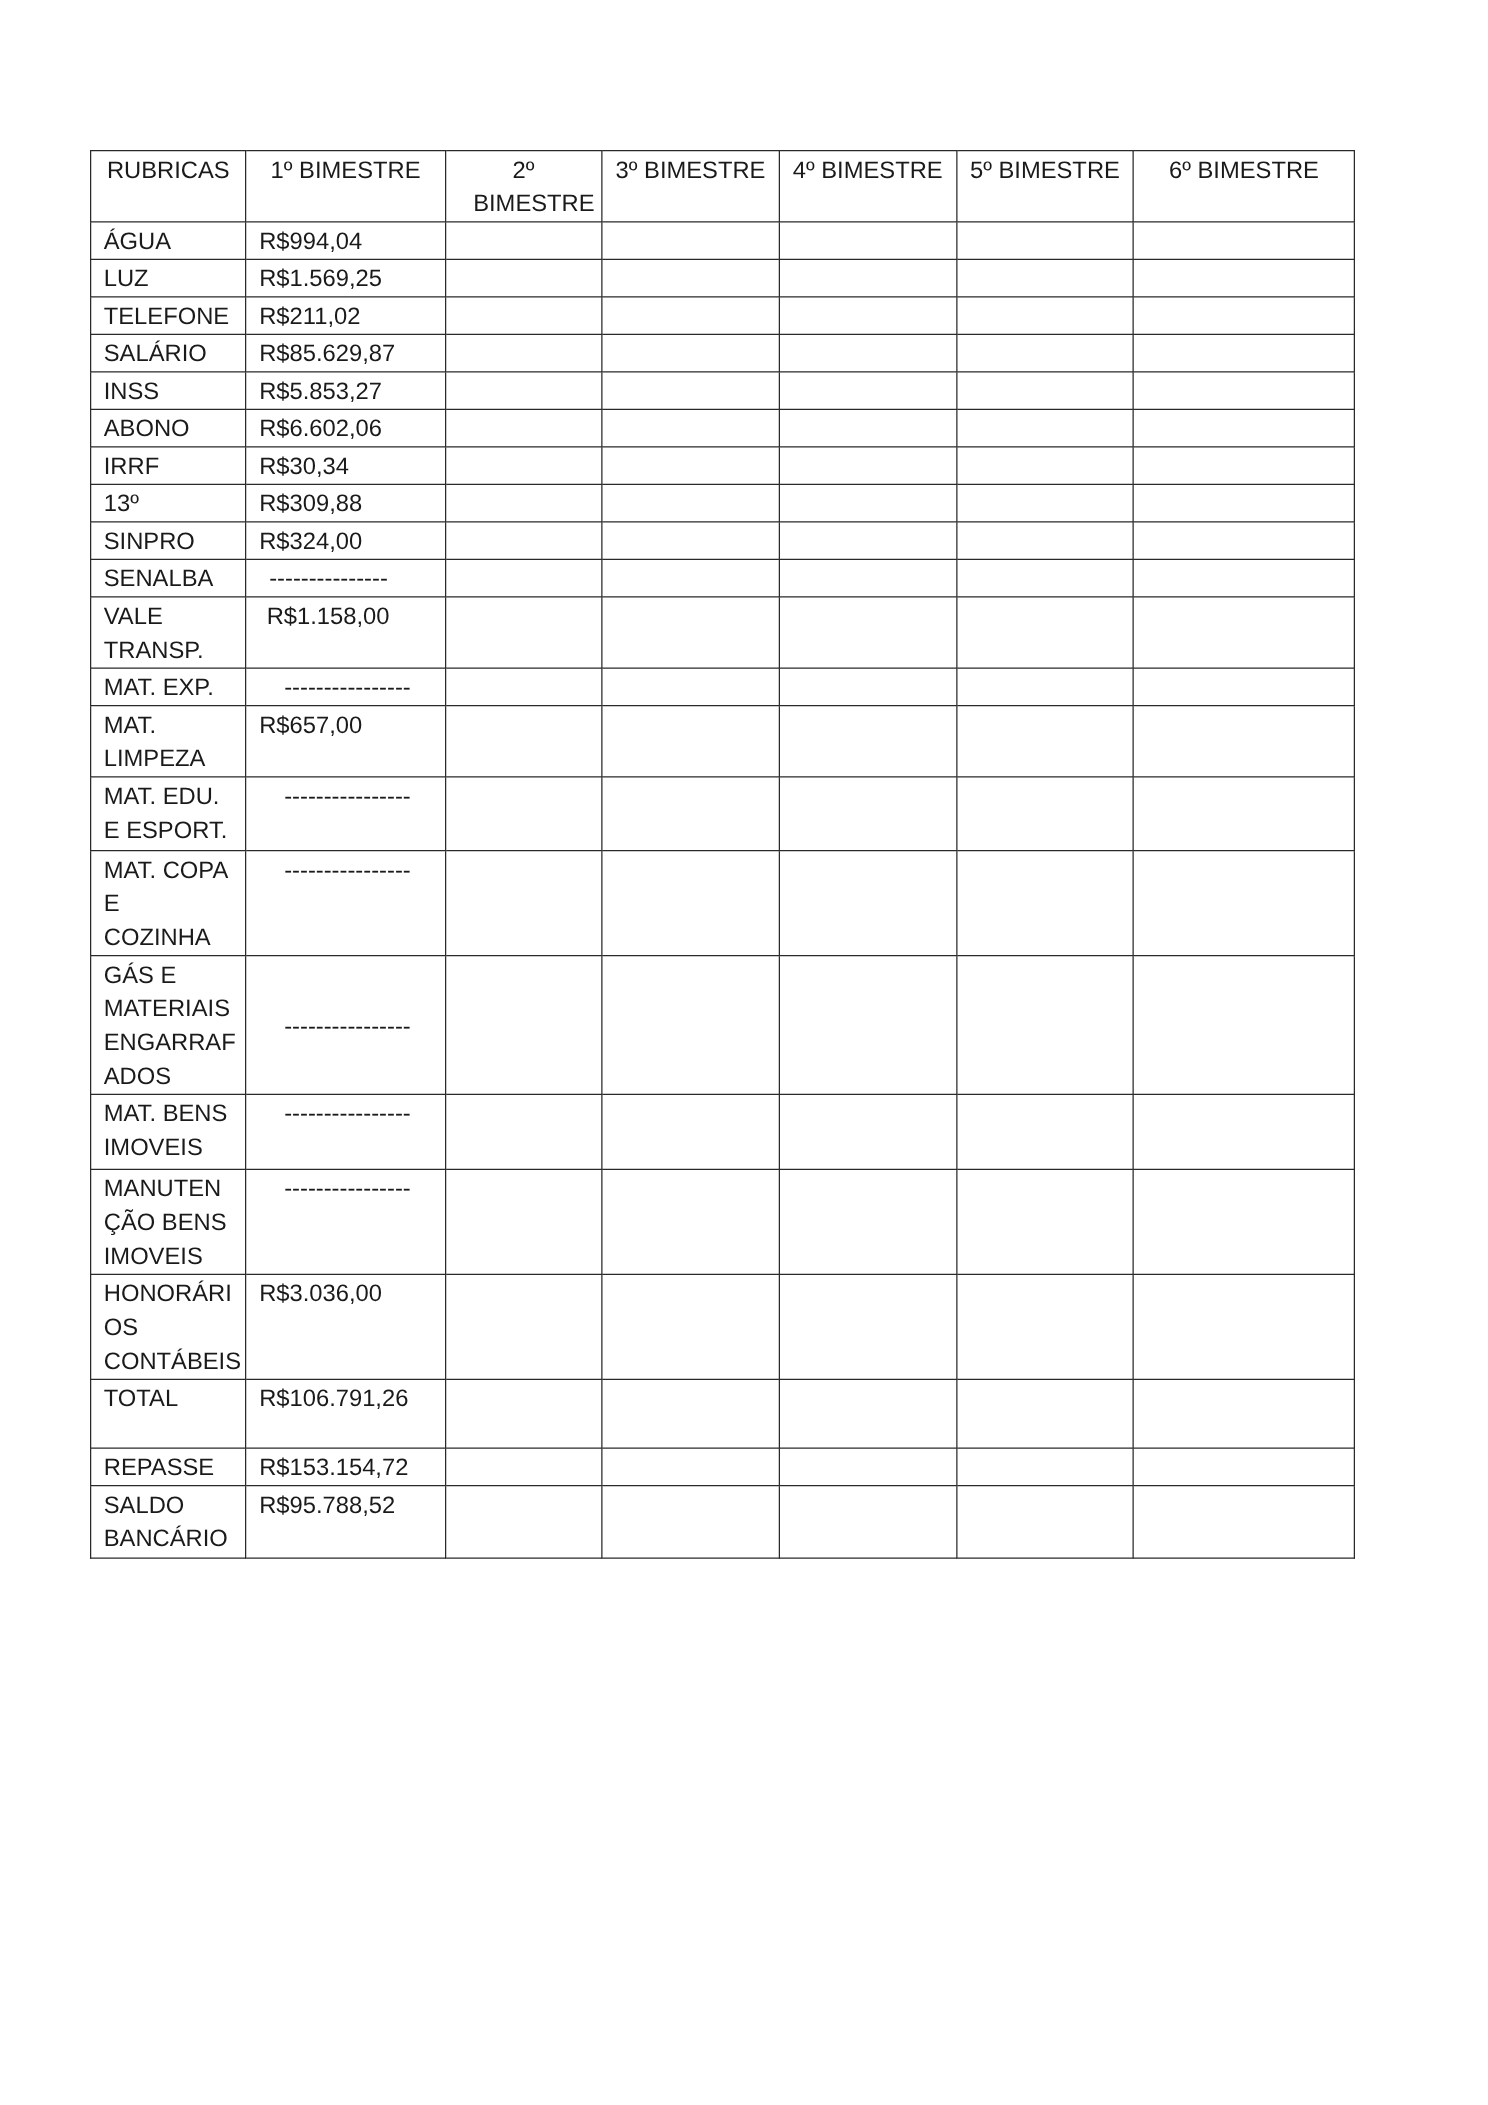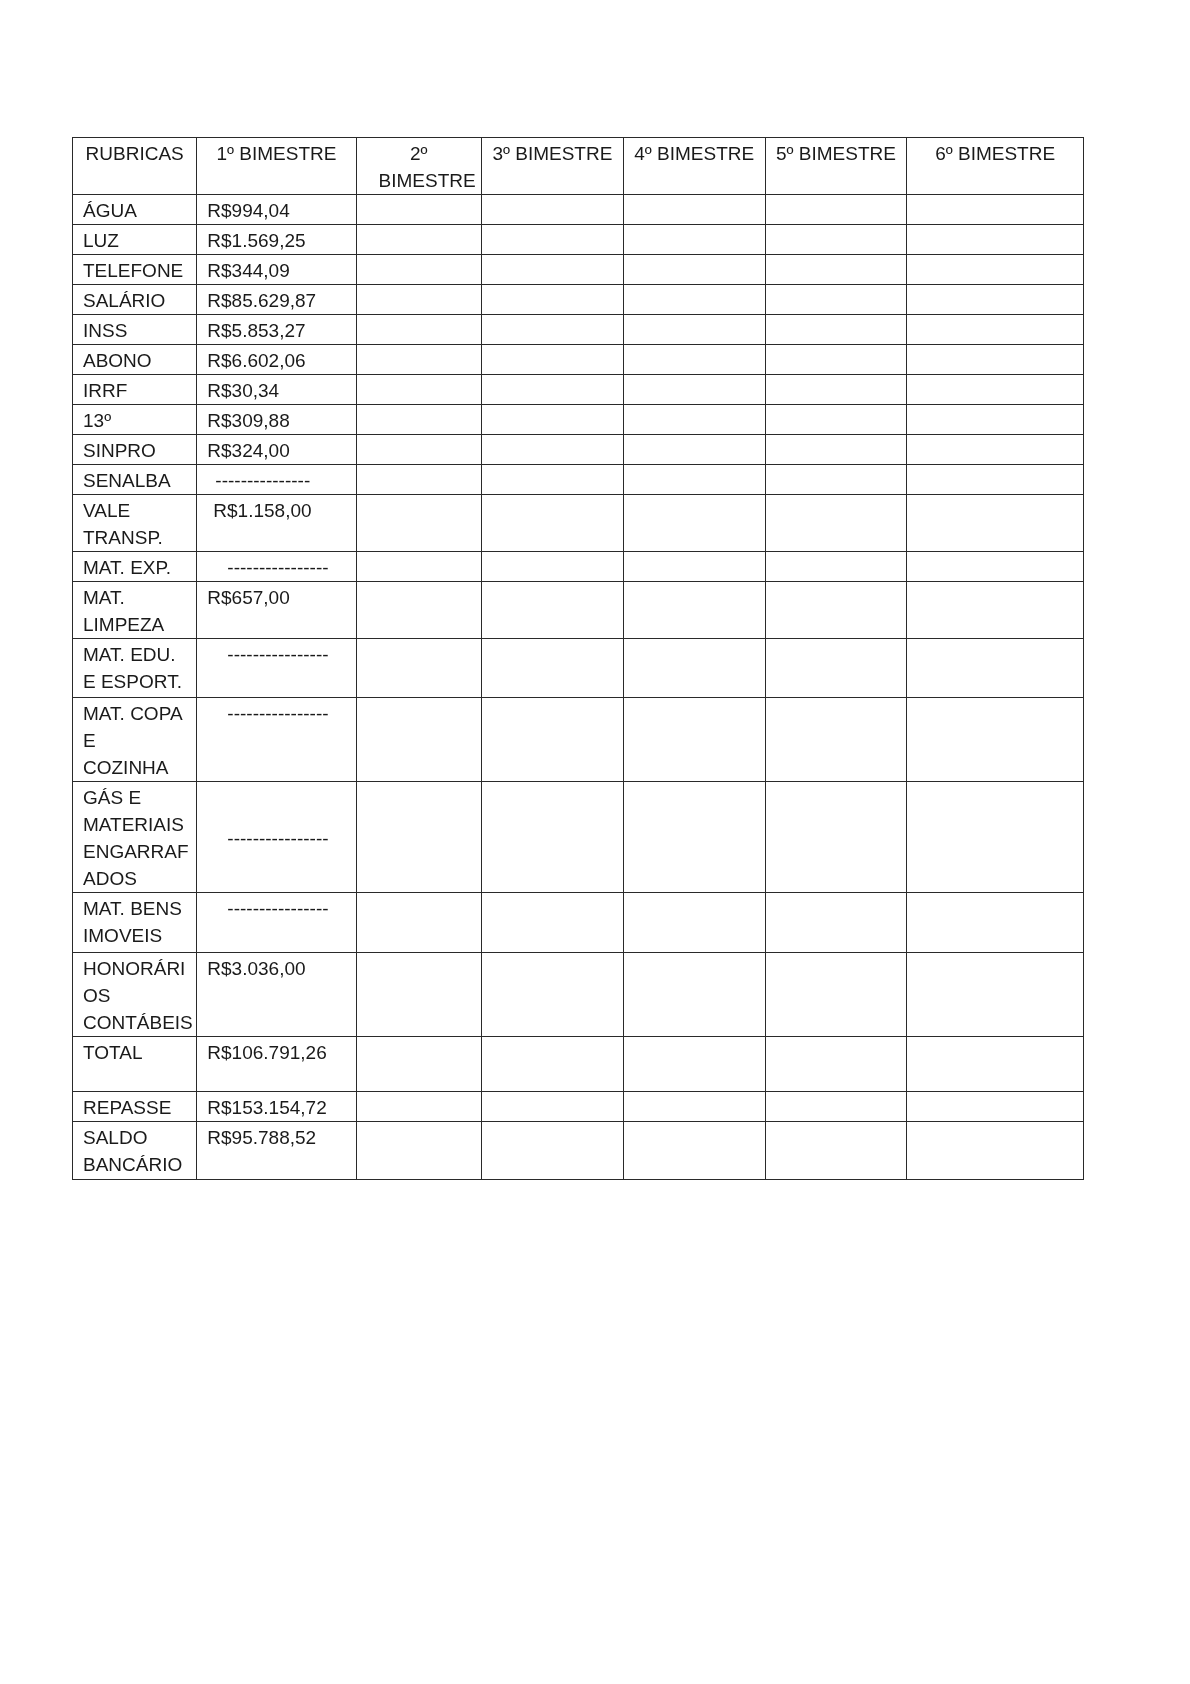--- a/index.html
+++ b/index.html
@@ -1,17 +1,17 @@
 <!DOCTYPE html>
 <html><head>
 <meta charset="utf-8">
 <style>
   html, body { margin:0; padding:0; background:#ffffff; }
   body { width:1190px; height:1684px; position:relative; font-family:"Liberation Sans", sans-serif; color:#1a1a1a; }
-  table { position:absolute; left:72px; top:137px; border-collapse:collapse; table-layout:fixed; width:1012px; font-size:19px; }
+  table { position:absolute; left:72px; top:120px; border-collapse:collapse; table-layout:fixed; width:1012px; font-size:19px; }
   td, th { border:1.5px solid #2a2a2a; vertical-align:top; padding:2px 10px 0 10px; line-height:27px; font-weight:normal; text-align:left; overflow:hidden; }
   th { text-align:center; padding:2px 4px 0 4px; }
   .c0{width:107px} .c1{width:137px} .c2{width:108px} .c3{width:122px} .c4{width:122px} .c5{width:122px} .c6{width:152px}
   .dash { padding-left:30px; }
   .dash2 { padding-left:18px; }
   .mid { vertical-align:middle; }
 </style>
 </head>
 <body>
 
@@ -50,21 +50,21 @@
         <td>LUZ</td>
         <td>R$1.569,25</td>
         <td></td>
         <td></td>
         <td></td>
         <td></td>
         <td></td>
       </tr>
       <tr style="height: 29px;">
         <td>TELEFONE</td>
-        <td>R$344,09</td>
+        <td>R$211,02</td>
         <td></td>
         <td></td>
         <td></td>
         <td></td>
         <td></td>
       </tr>
       <tr style="height: 30px;">
         <td>SALÁRIO</td>
         <td>R$85.629,87</td>
         <td></td>
@@ -176,20 +176,29 @@
         <td>GÁS E MATERIAIS ENGARRAF ADOS</td>
         <td class="dash mid">----------------</td>
         <td></td>
         <td></td>
         <td></td>
         <td></td>
         <td></td>
       </tr>
       <tr style="height: 60px;">
         <td>MAT. BENS IMOVEIS</td>
+        <td class="dash">----------------</td>
+        <td></td>
+        <td></td>
+        <td></td>
+        <td></td>
+        <td></td>
+      </tr>
+      <tr style="height: 81px;">
+        <td>MANUTEN ÇÃO BENS IMOVEIS</td>
         <td class="dash">----------------</td>
         <td></td>
         <td></td>
         <td></td>
         <td></td>
         <td></td>
       </tr>
       <tr style="height: 81px;">
         <td>HONORÁRI OS CONTÁBEIS</td>
         <td>R$3.036,00</td>

